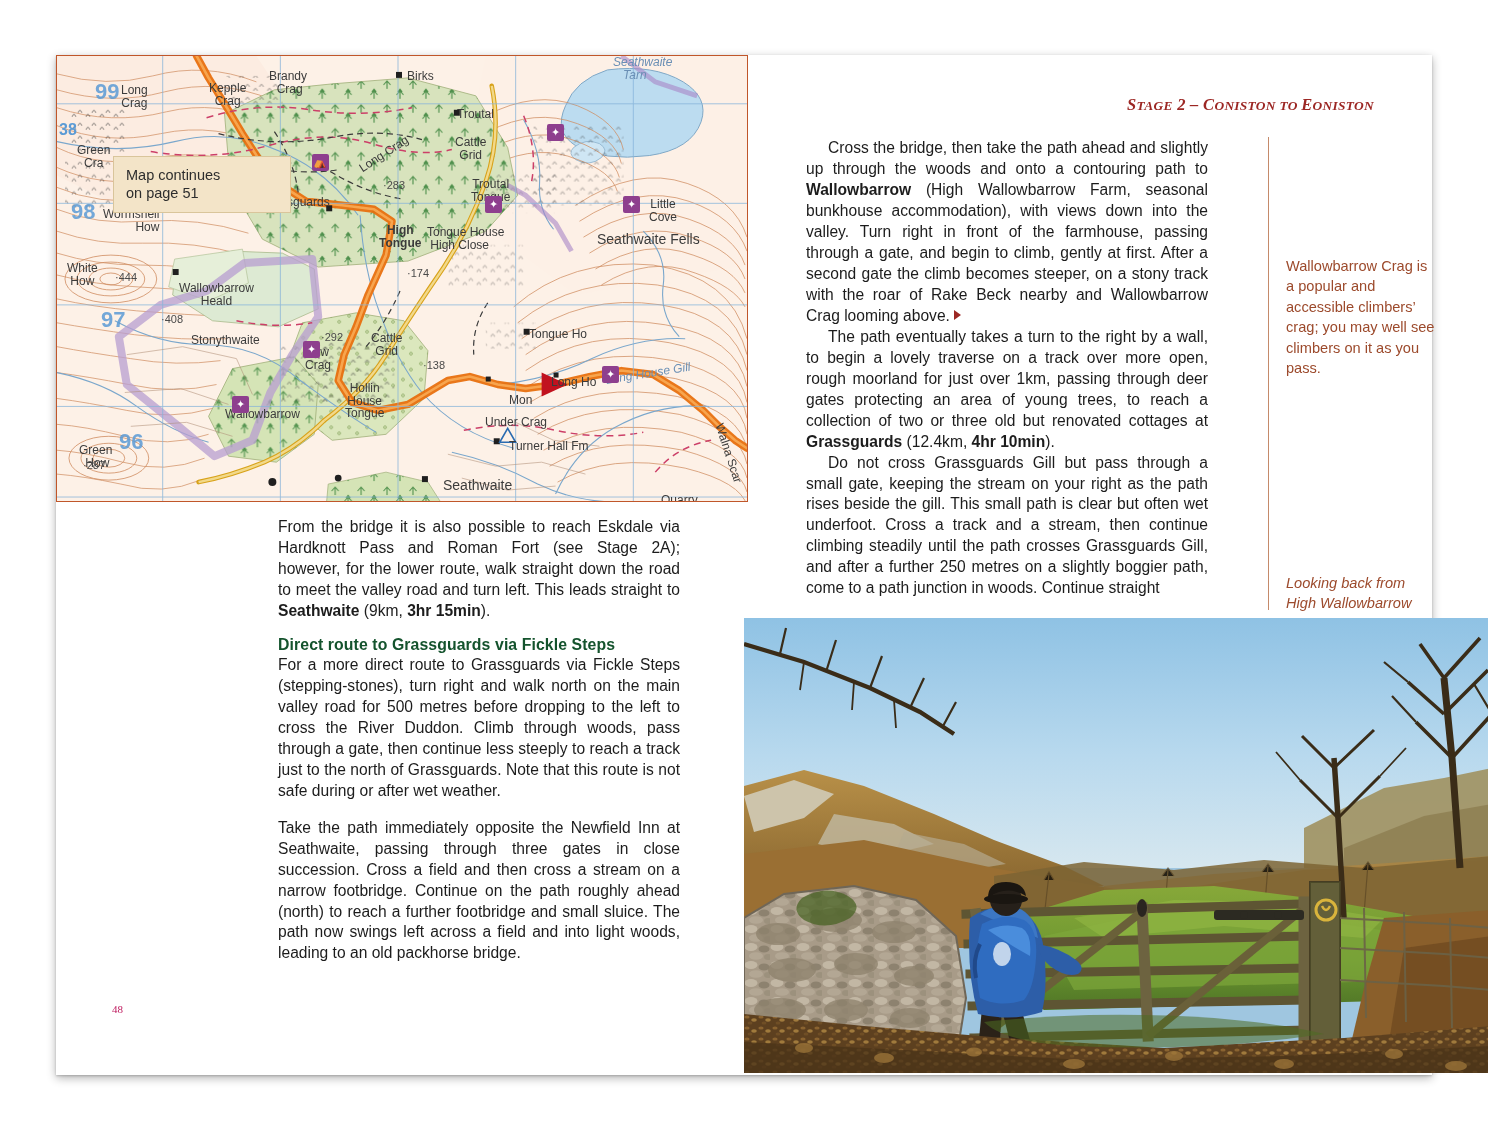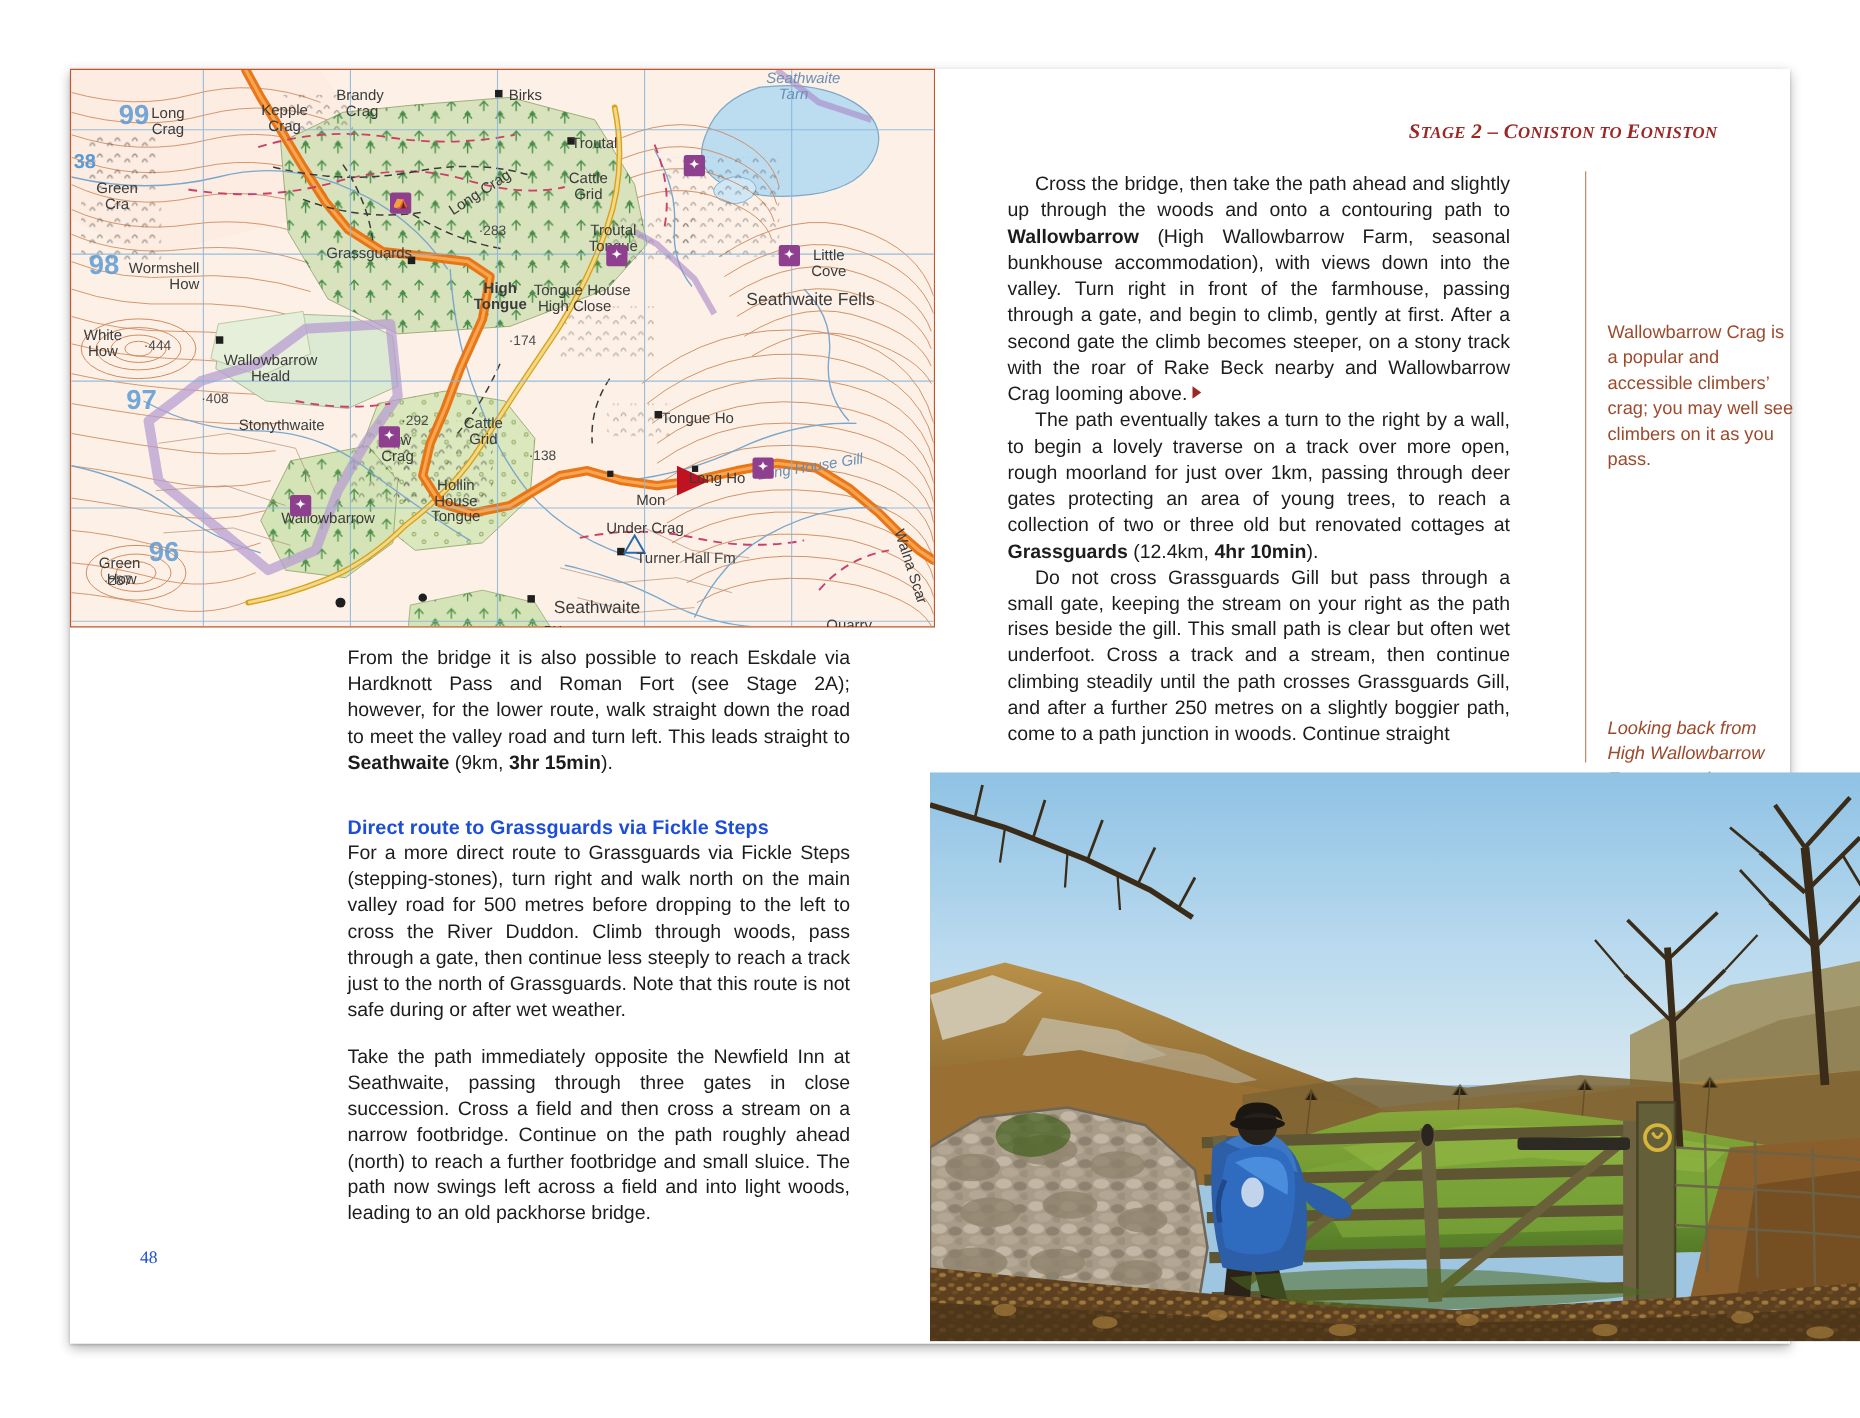--- a/index.html
+++ b/index.html
@@ -91,33 +91,33 @@
     font-family: "Liberation Sans", sans-serif;
     font-size: 15.6px;
     line-height: 1.345;
     color: #1c1c1c;
     text-align: justify;
     hyphens: none;
   }
   p.body + p.body { margin-top: 0; }
   .gap-para { margin-top: 16px !important; }
   .sub-head {
-    margin: 32px 0 1px 0;
+    margin: 14px 0 1px 0;
     font-family: "Liberation Sans", sans-serif;
     font-size: 15.8px;
     font-weight: 700;
-    color: #1d4ed8;
+    color: #14532d;
     letter-spacing: .1px;
   }
   .folio {
     position: absolute;
     left: 56px; bottom: 60px;
     font-family: "Liberation Serif", serif;
-    font-size: 14px;
-    color: #1d4ed8;
+    font-size: 11px;
+    color: #be185d;
   }
 
   
   .running-head {
     position: absolute;
     right: 58px; top: 40px;
     font-family: "Liberation Serif", serif;
     font-style: italic;
     font-weight: 700;
     font-size: 16.5px;
@@ -449,20 +449,24 @@
         <div class="maplabel ml-md ml-ctr" style="left:604px; top:438px;">Quarry<br>(dis)</div>
 
         <div class="psym" style="left:175px; top:340px;">✦</div>
         <div class="psym" style="left:428px; top:140px;">✦</div>
         <div class="psym" style="left:490px; top:68px;">✦</div>
         <div class="psym" style="left:255px; top:98px;">⛺</div>
         <div class="psym" style="left:566px; top:140px;">✦</div>
         <div class="psym" style="left:246px; top:285px;">✦</div>
         <div class="psym" style="left:545px; top:310px;">✦</div>
 
+        <div class="map-note">
+          <div>Map continues</div>
+          <div>on page 51</div>
+        </div>
       </div>
 
       <div class="col-left-text">
         <p class="body"><span>From the bridge it is also possible to reach Eskdale via Hardknott Pass and Roman Fort (see Stage 2A); however, for the lower route, walk straight down the road to meet the valley road and turn left. This leads straight to </span><span class="bold">Seathwaite</span><span> (9km, </span><span class="bold">3hr 15min</span><span>).</span></p>
 
         <h3 class="sub-head">Direct route to Grassguards via Fickle Steps</h3>
         <p class="body">For a more direct route to Grassguards via Fickle Steps (stepping-stones), turn right and walk north on the main valley road for 500 metres before dropping to the left to cross the River Duddon. Climb through woods, pass through a gate, then continue less steeply to reach a track just to the north of Grassguards. Note that this route is not safe during or after wet weather.</p>
 
         <p class="body gap-para">Take the path immediately opposite the Newfield Inn at Seathwaite, passing through three gates in close succession. Cross a field and then cross a stream on a narrow footbridge. Continue on the path roughly ahead (north) to reach a further footbridge and small sluice. The path now swings left across a field and into light woods, leading to an old packhorse bridge.</p>
       </div>

